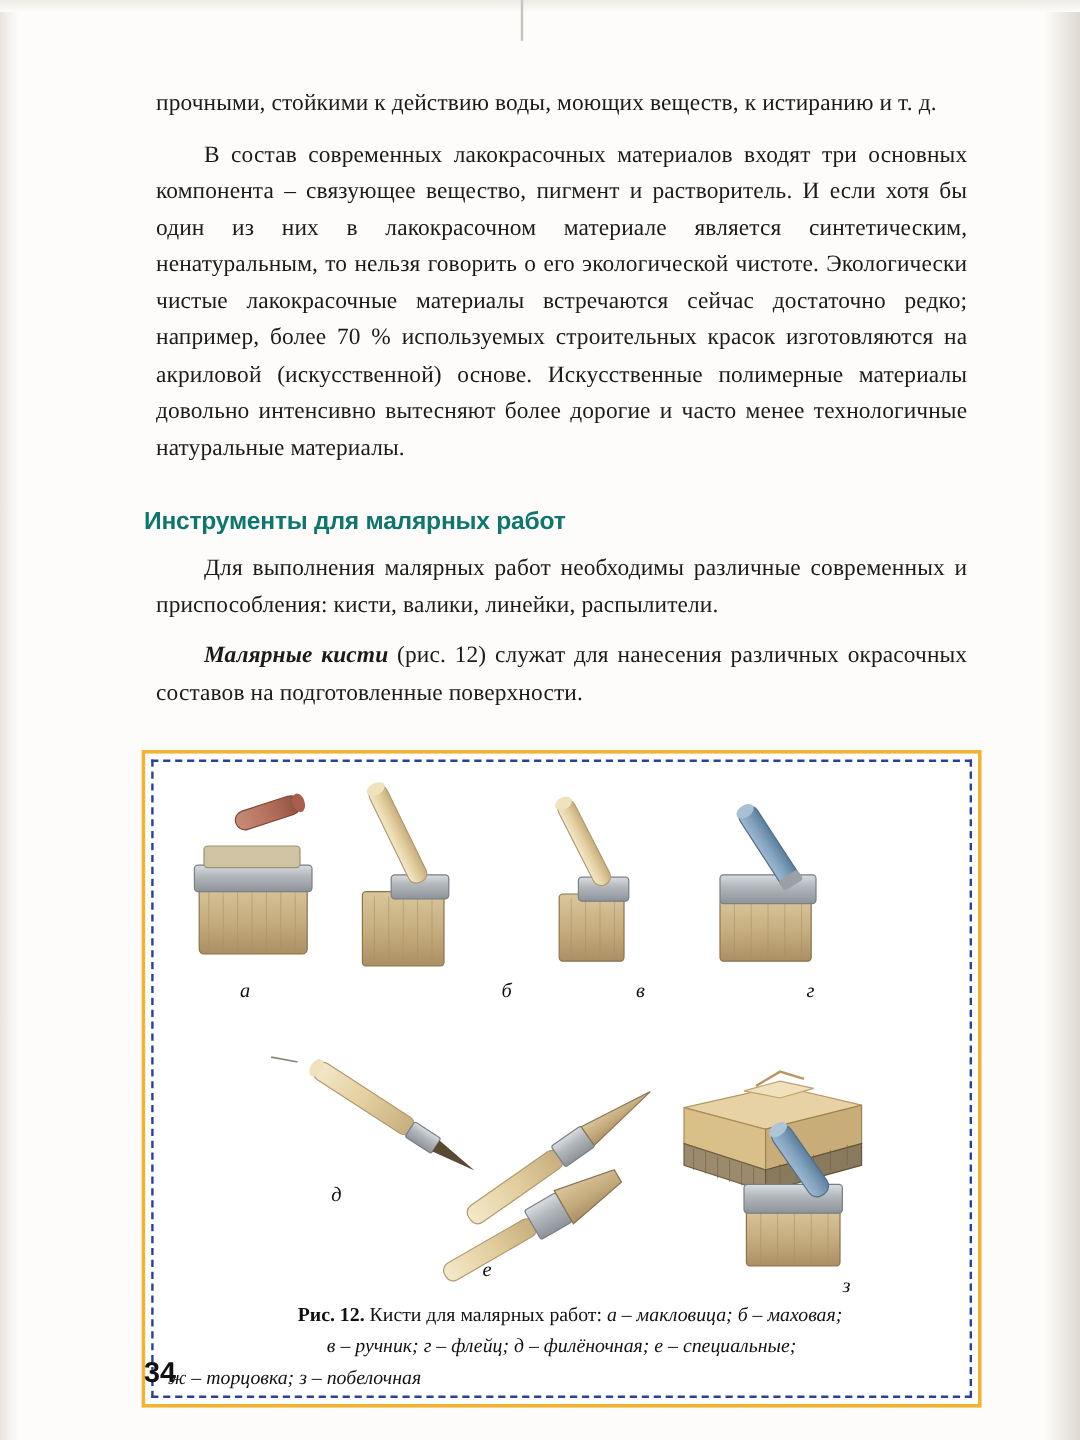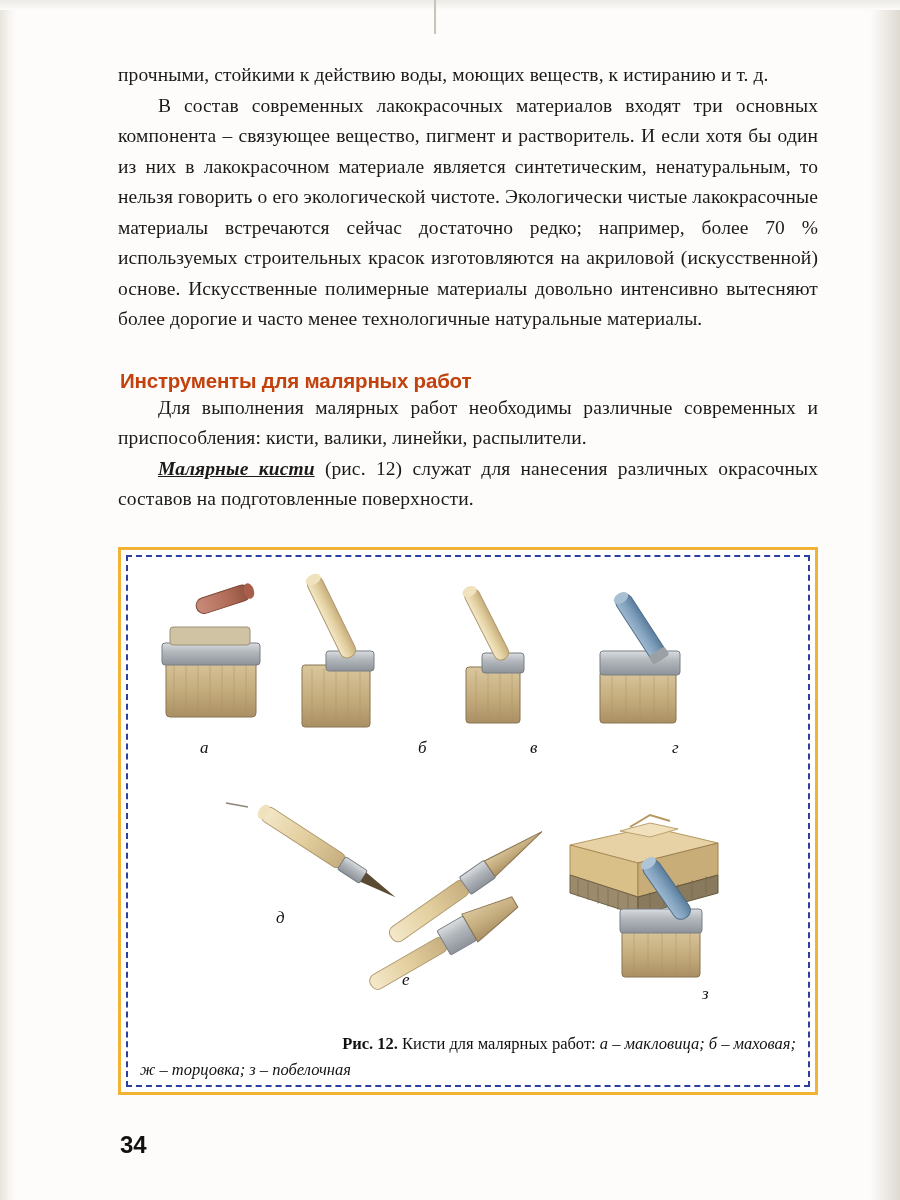--- a/index.html
+++ b/index.html
@@ -49,49 +49,48 @@
   }
 
   .content {
     position: absolute;
     left: 118px;
     top: 60px;
     width: 700px;
   }
 
   p.body-text {
-    margin: 0;
+    margin: 12px;
     font-size: 19.5px;
     line-height: 30.5px;
     text-align: justify;
     text-justify: inter-word;
     letter-spacing: 0.1px;
   }
   p.indent {
     text-indent: 40px;
   }
 
   h2.section-heading {
     font-family: "Liberation Sans", sans-serif;
     font-size: 20.5px;
     font-weight: bold;
     margin: 34px 0 0 0;
     padding-left: 2px;
     letter-spacing: -0.2px;
-    color: #c2410c;
+    color: #0f766e;
   }
 
   .after-heading {
     margin-top: 26px;
   }
 
   .bold-italic {
     font-weight: bold;
     font-style: italic;
-    text-decoration: underline;
   }
 
   
   .figure-block {
     margin-top: 32px;
     position: relative;
     width: 700px;
     height: 548px;
   }
   .figure-frame {
@@ -116,21 +115,21 @@
 
   .fig-caption {
     position: absolute;
     left: 22px;
     right: 22px;
     bottom: 12px;
     font-size: 16.5px;
     line-height: 26px;
     color: #111;
   }
-  .fig-caption .cap-line1 { text-align: right; padding-left: 14px;}
+  .fig-caption .cap-line1 { text-align: center; padding-left: 14px;}
   .fig-caption .cap-line2 { text-align: center; }
   .fig-caption .cap-line3 { text-align: left; }
   .fig-caption b { font-weight: bold; }
   .fig-caption i { font-style: italic; }
 
   .page-number {
     position: absolute;
     left: 120px;
     top: 1131px;
     font-family: "Liberation Sans", sans-serif;
@@ -328,19 +327,20 @@
               <rect x="544" y="292" width="18" height="68" rx="8" fill="url(#blueh)" stroke="#4f6e89" stroke-width="1"></rect>
               <ellipse cx="553" cy="294" rx="8.5" ry="5" fill="#aec4d7"></ellipse>
             </g>
           </g>
           <text x="572" y="440" font-family="Liberation Serif, serif" font-style="italic" font-size="17" fill="#111">з</text>
         </svg>
       </div>
 
       <div class="fig-caption">
         <div class="cap-line1"><b>Рис. 12.</b><span> Кисти для малярных работ: </span><i>а – макловица; б – маховая;</i></div>
+        <div class="cap-line2"><i>в – ручник; г – флейц; д – филёночная; е – специальные;</i></div>
         <div class="cap-line3"><i>ж – торцовка; з – побелочная</i></div>
       </div>
     </div>
   </div>
 
   <div class="page-number">34</div>
 </div>
 
 </body></html>

